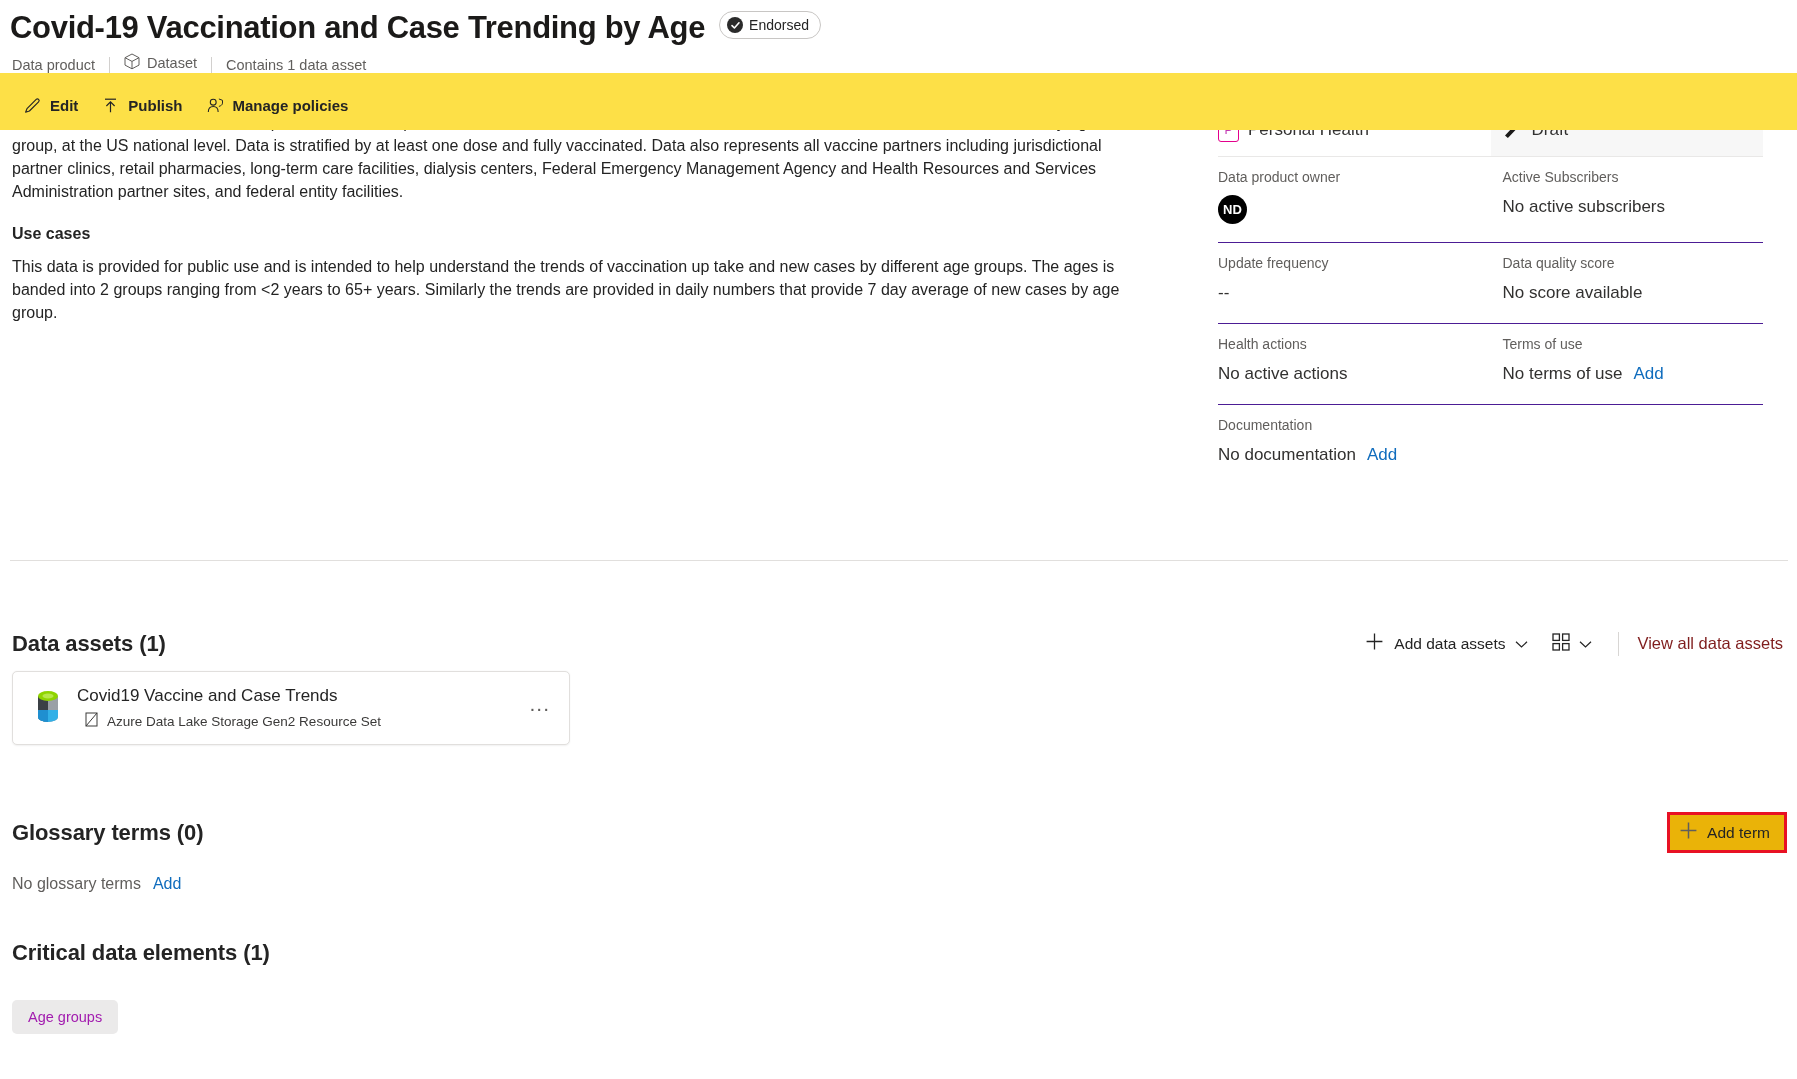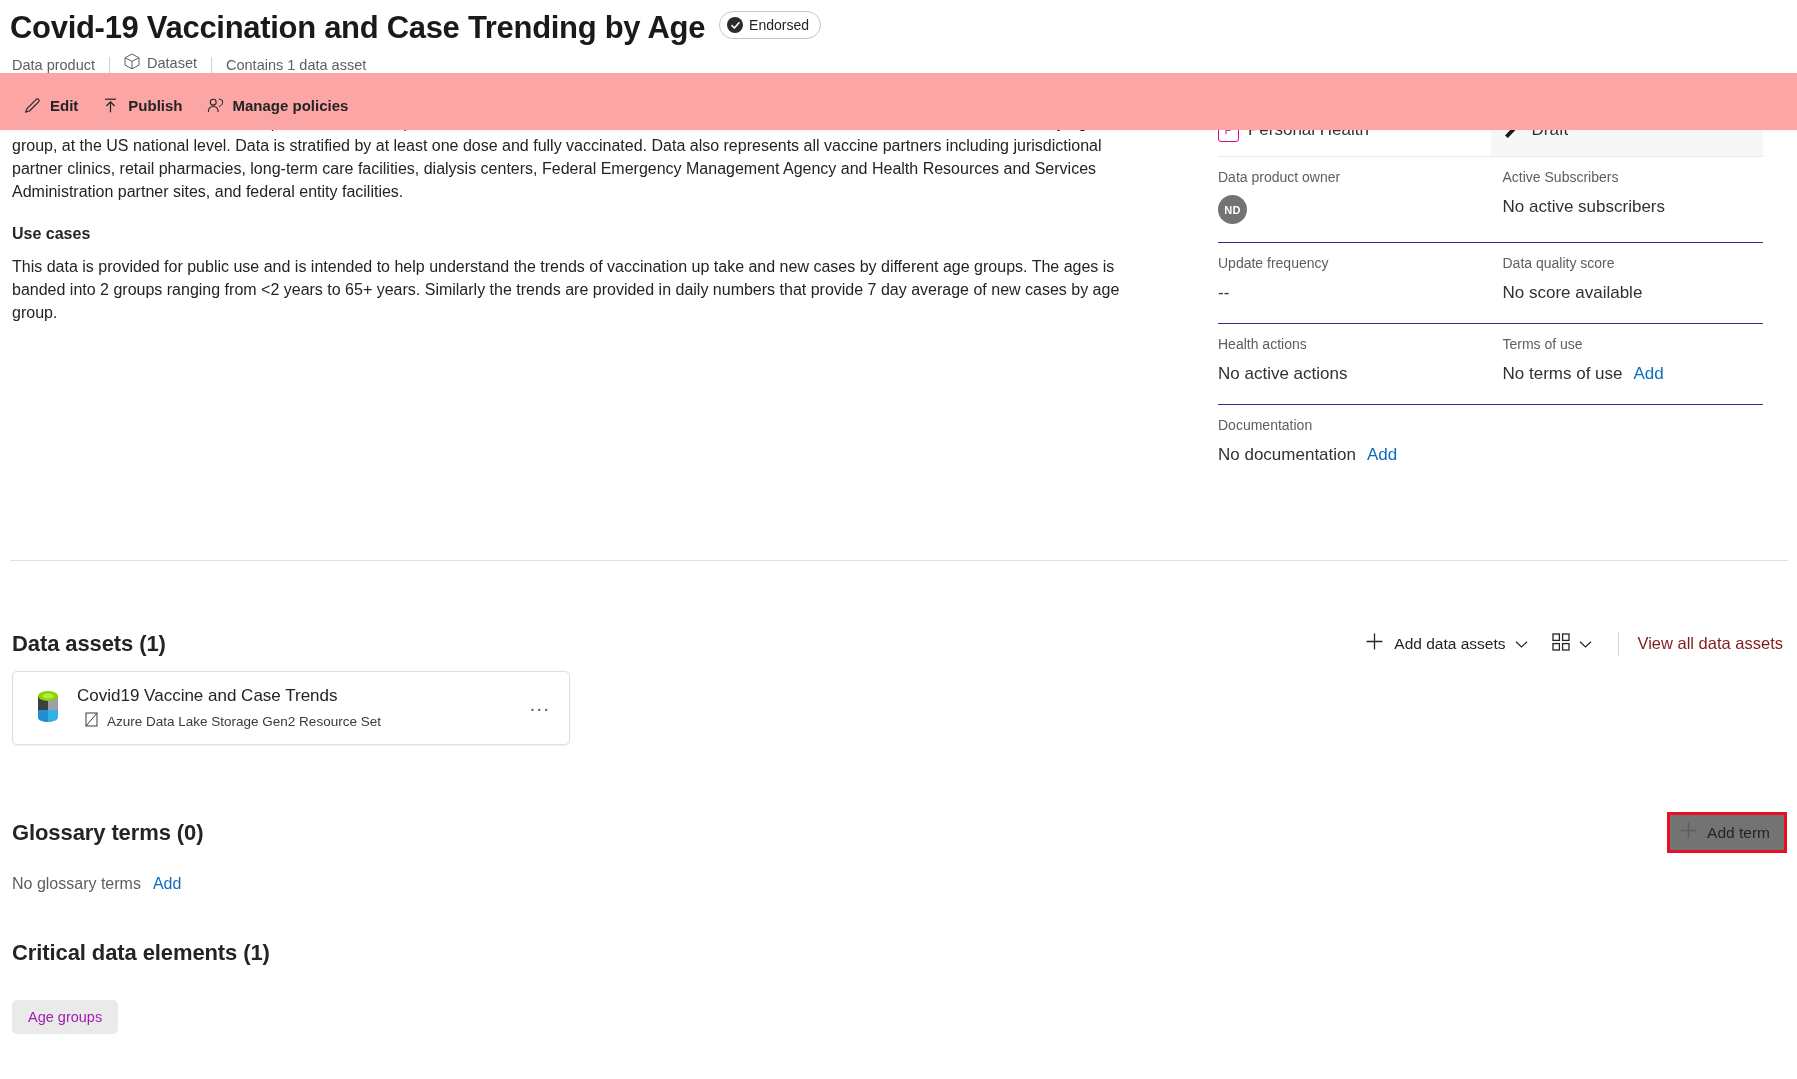--- a/index.html
+++ b/index.html
@@ -86,21 +86,21 @@
     width: 1px;
     height: 16px;
     background: #d2d0ce;
   }
 
   .cmdbar {
     display: flex;
     align-items: center;
     gap: 0;
     padding: 18px 0 10px 14px;
-    background: #fca5a5;
+    background: #fde047;
   }
   .cmd-btn {
     display: inline-flex;
     align-items: center;
     gap: 9px;
     padding: 6px 14px 6px 10px;
     font-size: 15px;
     color: #242424;
     font-weight: 600;
     border-radius: 4px;
@@ -189,23 +189,23 @@
     font-size: 12px;
     display: inline-flex;
     align-items: center;
     justify-content: center;
     flex: none;
     box-sizing: border-box;
   }
   .avatar {
     width: 29px; height: 29px;
     border-radius: 50%;
-    background: #737373;
+    background: #000000;
     color: #fff;
-    font-size: 11px;
+    font-size: 13px;
     font-weight: 700;
     display: inline-flex;
     align-items: center;
     justify-content: center;
     flex: none;
     letter-spacing: 0.2px;
   }
   .redacted {
     width: 128px;
     height: 12px;
@@ -318,21 +318,21 @@
     top: 812px;
     width: 1775px;
     display: flex;
     align-items: center;
   }
   .addterm-wrap {
     margin-left: auto;
     border: 3px solid #e81123;
     padding: 0;
     display: inline-flex;
-    background: #737373;
+    background: #eab308;
   }
   .addterm-btn {
     display: inline-flex;
     align-items: center;
     gap: 9px;
     padding: 6px 14px 6px 9px;
     font-size: 15.5px;
     color: #242424;
     cursor: pointer;
     white-space: nowrap;

